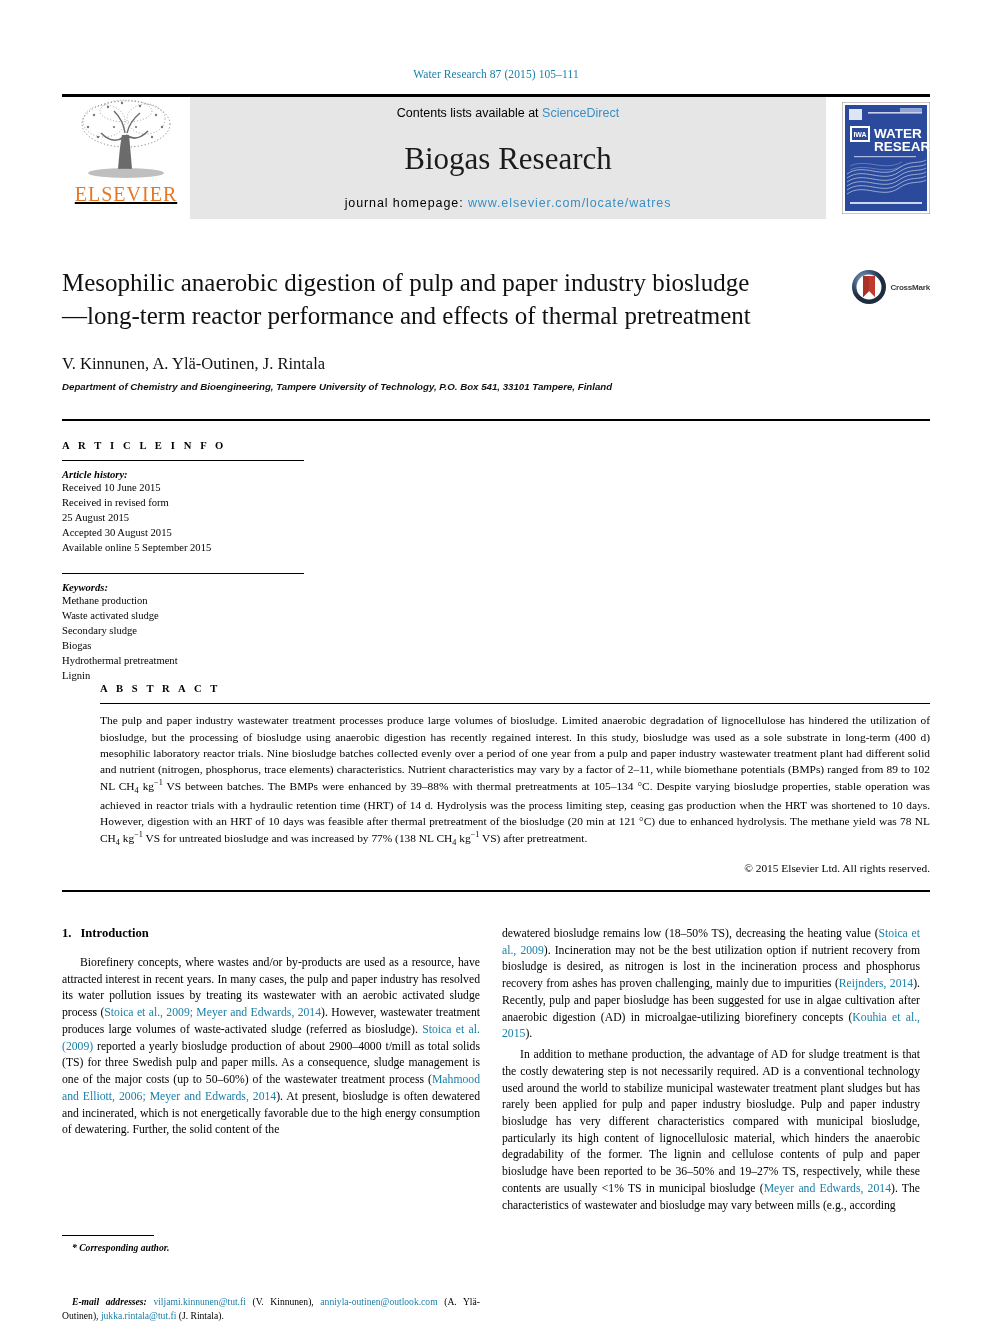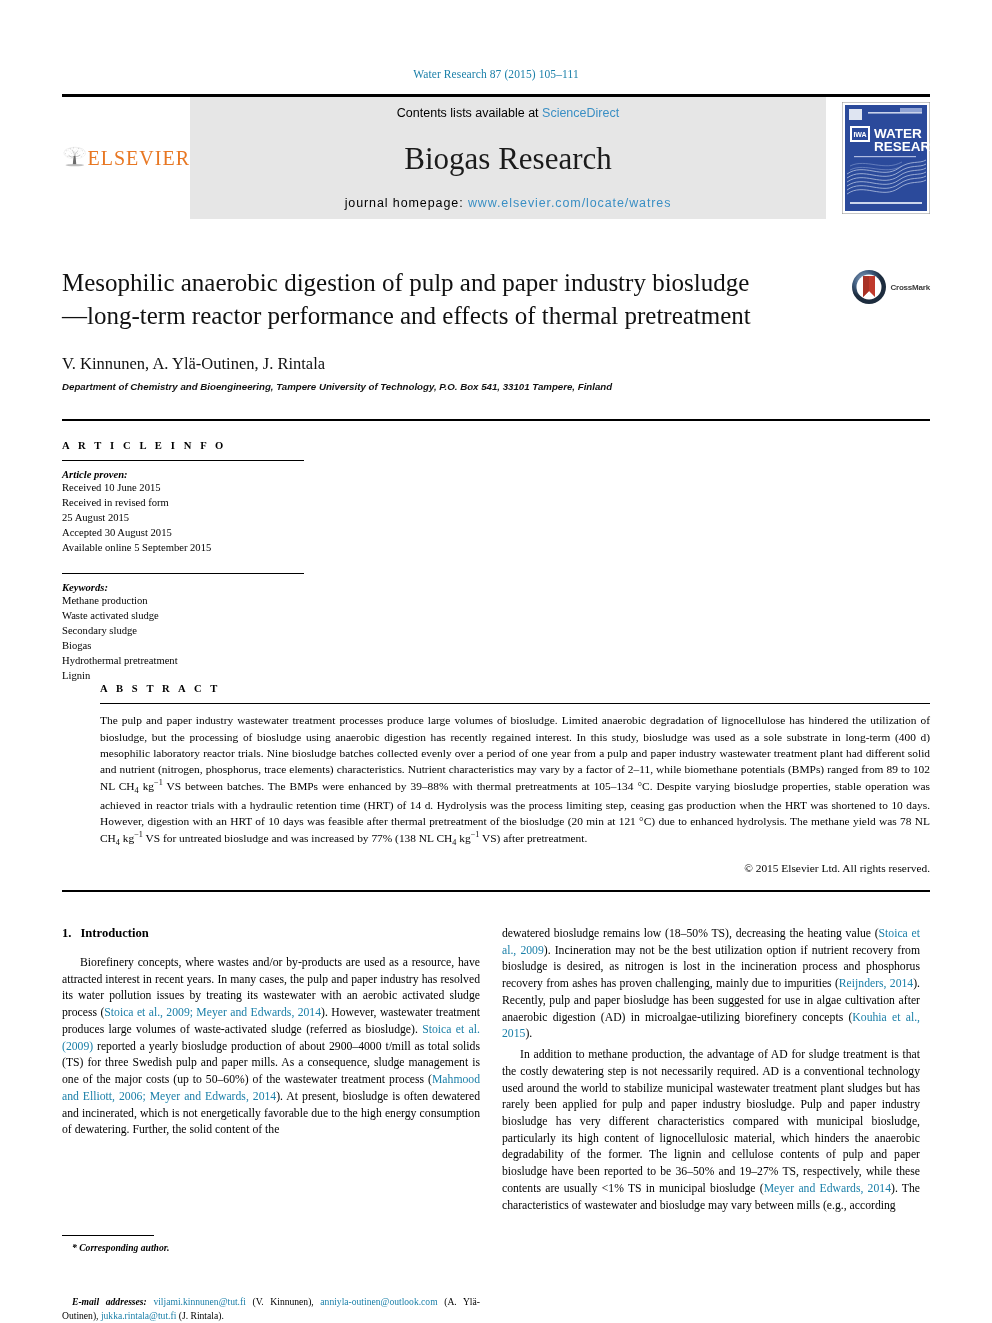--- a/index.html
+++ b/index.html
@@ -41,24 +41,25 @@
   .masthead {
     display: flex;
     align-items: stretch;
     height: 122px;
     margin-top: 0;
   }
   .elsevier-logo {
     width: 128px;
     flex: 0 0 128px;
     display: flex;
-    flex-direction: row;
+    flex-direction: column;
     align-items: center;
-    justify-content: center;
+    justify-content: flex-start;
     padding-bottom: 2px;
+    text-decoration: underline;
   }
   .tree-svg { display:block; }
   .elsevier-word {
     font-family: "Liberation Serif", serif;
     font-size: 20px;
     letter-spacing: 1px;
     color: #e87722;
     line-height: 1;
     margin-top: 1px;
   }
@@ -357,21 +358,21 @@
     <div class="affiliation">Department of Chemistry and Bioengineering, Tampere University of Technology, P.O. Box 541, 33101 Tampere, Finland</div>
   </div>
 
   <div class="infoband-rule"></div>
 
   <div class="infoband">
 
     <div class="col-info">
       <div class="sec-head">A R T I C L E   I N F O</div>
       <div class="thin-rule"></div>
-      <div class="info-sub">Article proven:</div>
+      <div class="info-sub">Article history:</div>
       <div class="info-list">
         <div>Received 10 June 2015</div>
         <div>Received in revised form</div>
         <div>25 August 2015</div>
         <div>Accepted 30 August 2015</div>
         <div>Available online 5 September 2015</div>
       </div>
 
       <div class="kw-block">
         <div class="thin-rule"></div>

